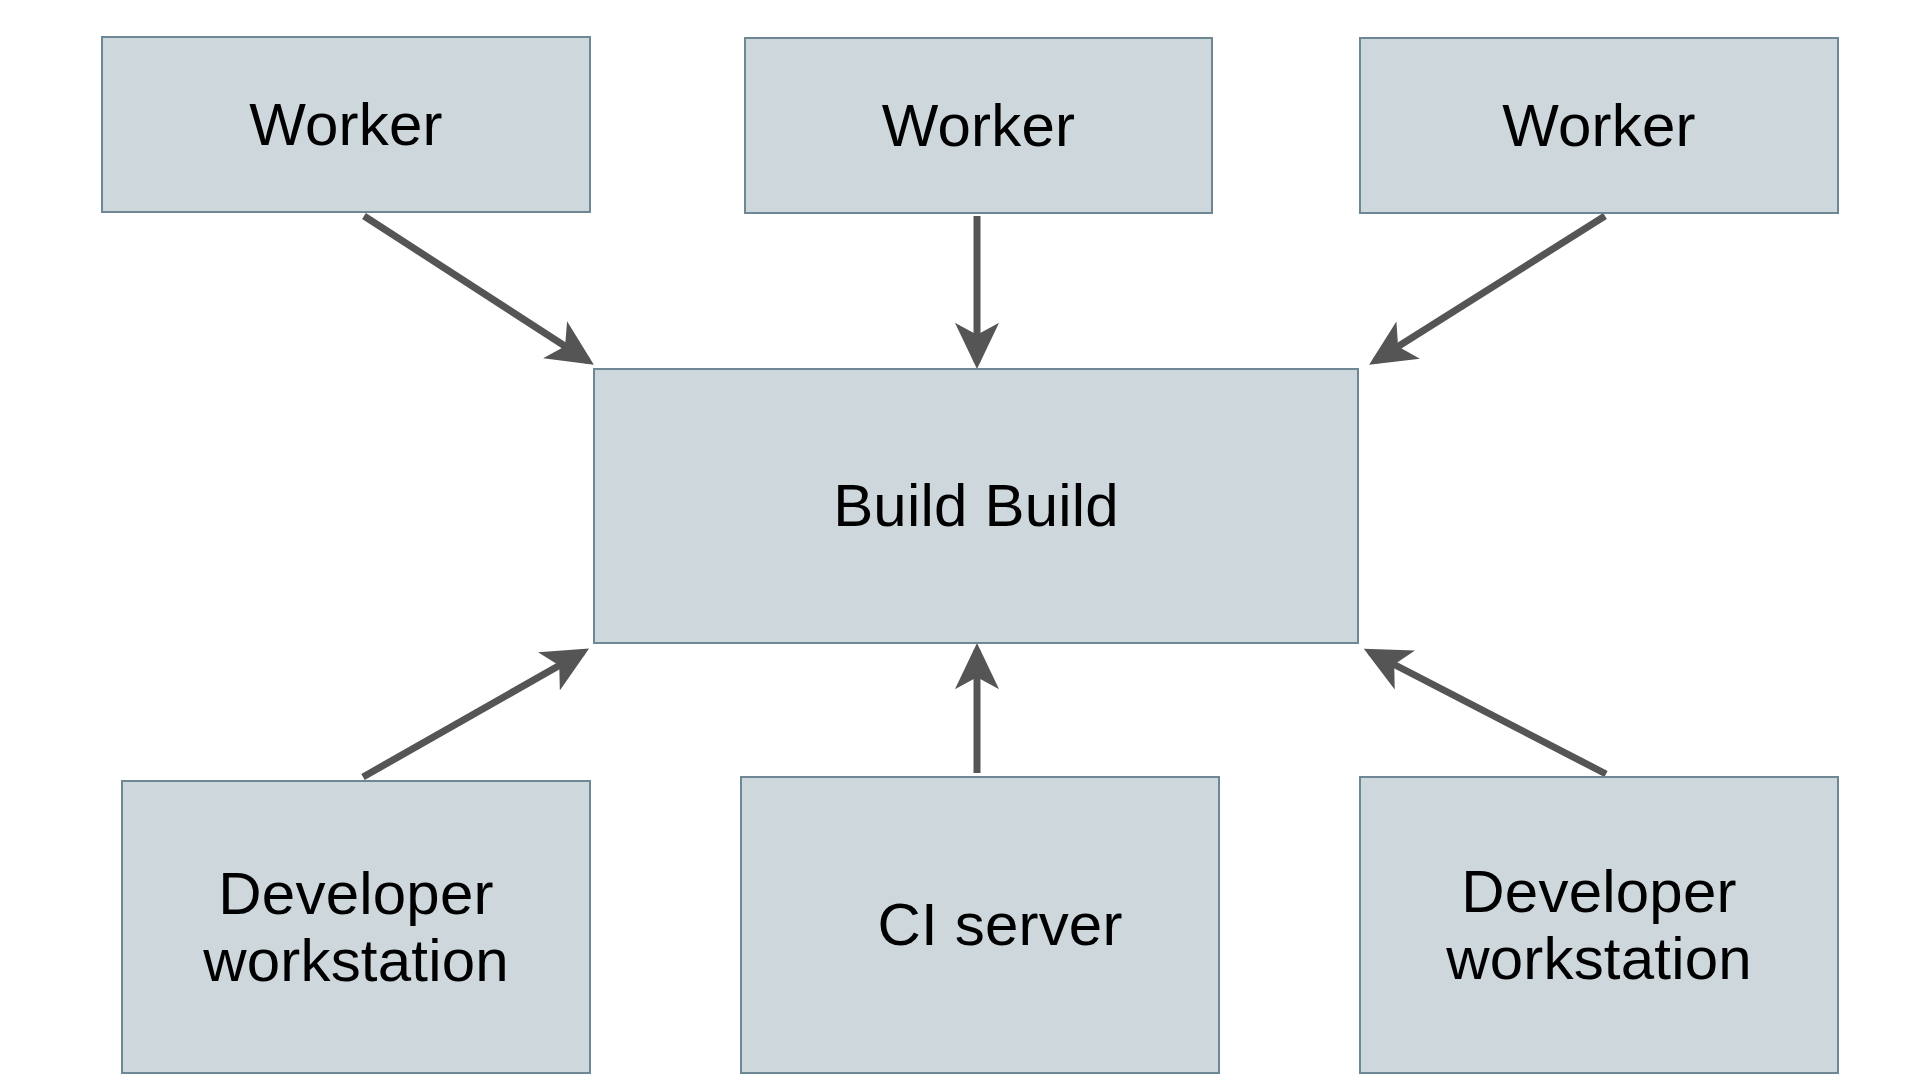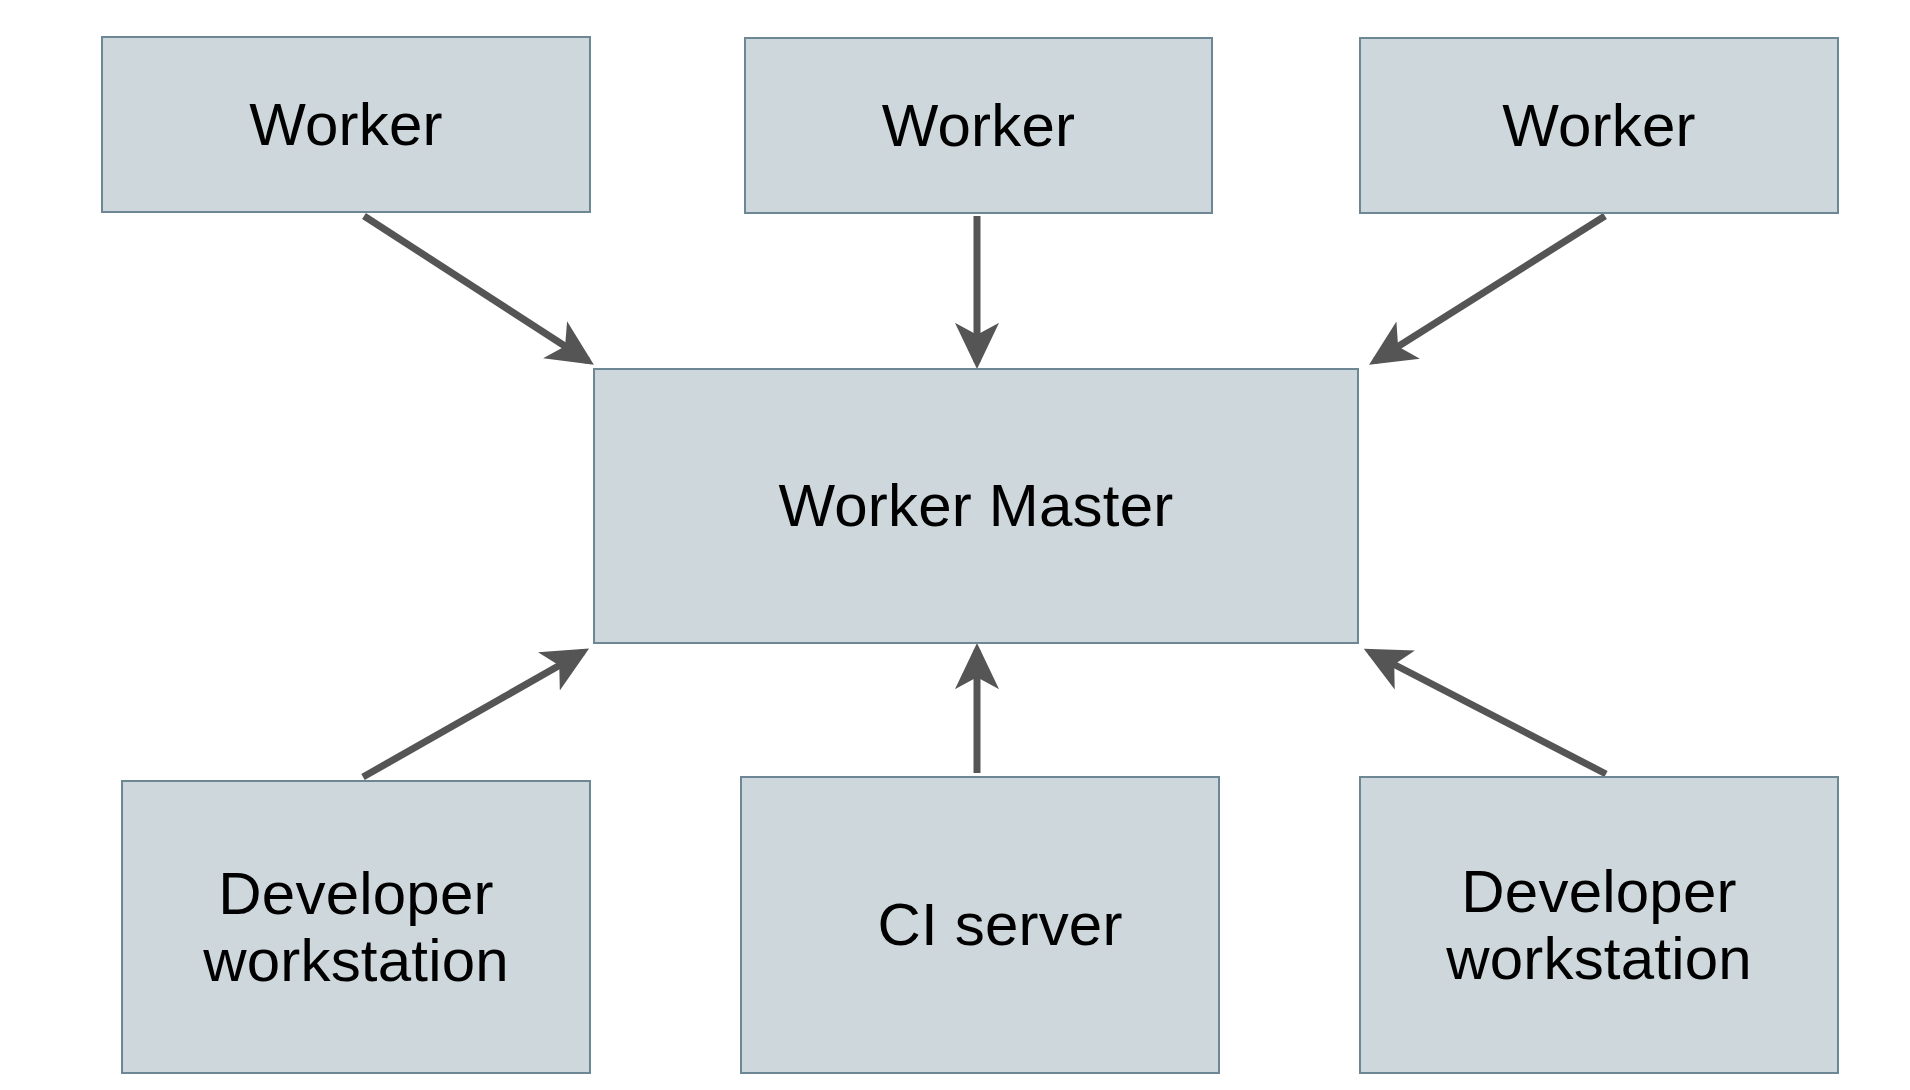--- a/index.html
+++ b/index.html
@@ -100,21 +100,21 @@
 
   <div class="node" id="node-worker-2">
     <span class="node-label">Worker</span>
   </div>
 
   <div class="node" id="node-worker-3">
     <span class="node-label">Worker</span>
   </div>
 
   <div class="node" id="node-build-master">
-    <span class="node-label">Worker Master</span>
+    <span class="node-label">Build Build</span>
   </div>
 
   <div class="node" id="node-dev-workstation-left">
     <span class="node-label">Developer
 workstation</span>
   </div>
 
   <div class="node" id="node-ci-server">
     <span class="node-label">CI server</span>
   </div>

